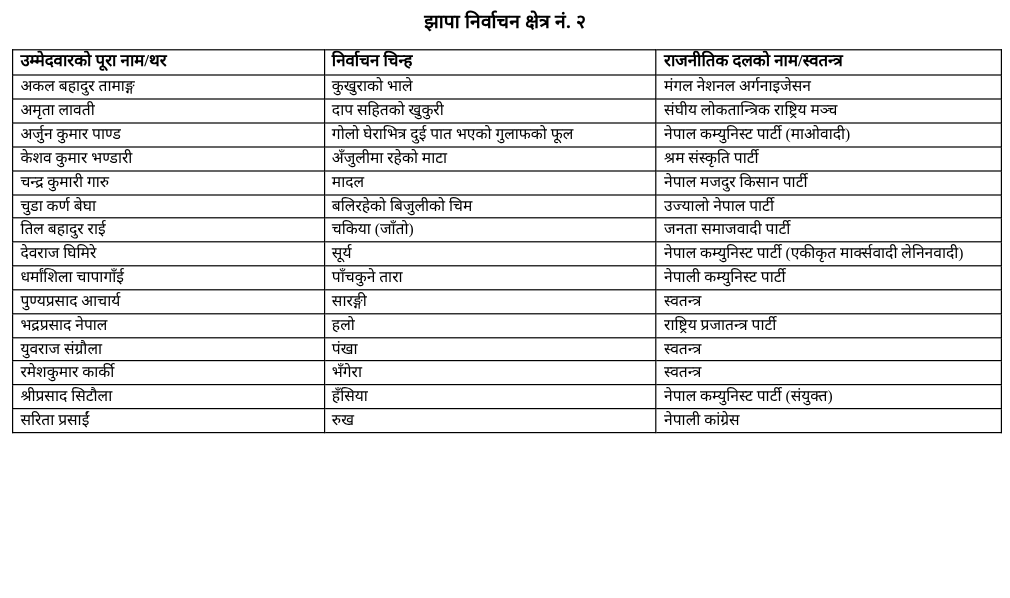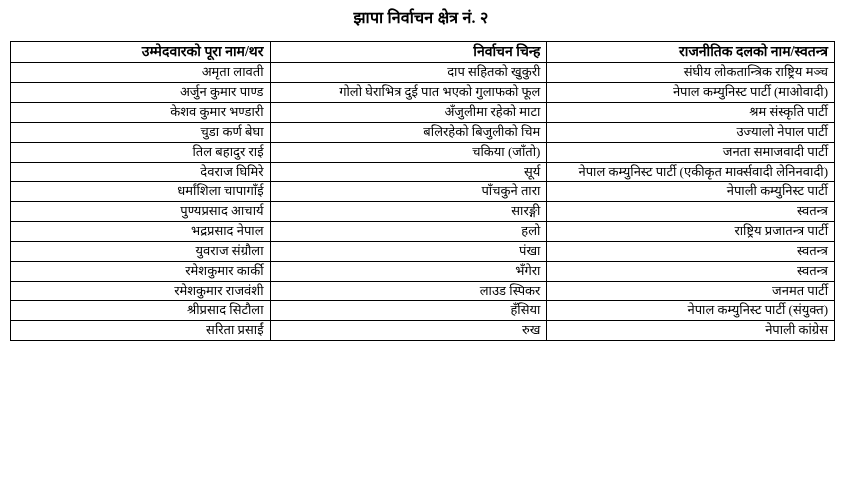--- a/index.html
+++ b/index.html
@@ -29,21 +29,21 @@
     table-layout: fixed;
     width: 825px;
     margin: 13px auto 0 10px;
     background: #ffffff;
   }
   col.c1 { width: 31.5%; }
   col.c2 { width: 33.6%; }
   col.c3 { width: 34.9%; }
   th, td {
     border: 1.5px solid #000000;
-    text-align: right;
+    text-align: left;
     vertical-align: middle;
     font-size: 13px;
     line-height: 1.45;
     padding: 0 6px;
     height: 18px;
     overflow: hidden;
     word-wrap: break-word;
   }
   th {
     font-weight: bold;
@@ -65,33 +65,43 @@
     </colgroup>
     <thead>
       <tr>
         <th>उम्मेदवारको पूरा नाम/थर</th>
         <th>निर्वाचन चिन्ह</th>
         <th>राजनीतिक दलको नाम/स्वतन्त्र</th>
       </tr>
     </thead>
     <tbody>
       <tr>
+        <td>अकल बहादुर तामाङ्ग</td>
+        <td>कुखुराको भाले</td>
+        <td>मंगल नेशनल अर्गनाइजेसन</td>
+      </tr>
+      <tr>
         <td>अमृता लावती</td>
         <td>दाप सहितको खुकुरी</td>
         <td>संघीय लोकतान्त्रिक राष्ट्रिय मञ्च</td>
       </tr>
       <tr>
         <td>अर्जुन कुमार पाण्ड</td>
         <td>गोलो घेराभित्र दुई पात भएको गुलाफको फूल</td>
         <td>नेपाल कम्युनिस्ट पार्टी (माओवादी)</td>
       </tr>
       <tr>
         <td>केशव कुमार भण्डारी</td>
         <td>अँजुलीमा रहेको माटा</td>
         <td>श्रम संस्कृति पार्टी</td>
+      </tr>
+      <tr>
+        <td>चन्द्र कुमारी गारु</td>
+        <td>मादल</td>
+        <td>नेपाल मजदुर किसान पार्टी</td>
       </tr>
       <tr>
         <td>चुडा कर्ण बेघा</td>
         <td>बलिरहेको बिजुलीको चिम</td>
         <td>उज्यालो नेपाल पार्टी</td>
       </tr>
       <tr>
         <td>तिल बहादुर राई</td>
         <td>चकिया (जाँतो)</td>
         <td>जनता समाजवादी पार्टी</td>
@@ -120,25 +130,20 @@
         <td>युवराज संग्रौला</td>
         <td>पंखा</td>
         <td>स्वतन्त्र</td>
       </tr>
       <tr>
         <td>रमेशकुमार कार्की</td>
         <td>भँगेरा</td>
         <td>स्वतन्त्र</td>
       </tr>
       <tr>
-        <td>रमेशकुमार राजवंशी</td>
-        <td>लाउड स्पिकर</td>
-        <td>जनमत पार्टी</td>
-      </tr>
-      <tr>
         <td>श्रीप्रसाद सिटौला</td>
         <td>हँसिया</td>
         <td>नेपाल कम्युनिस्ट पार्टी (संयुक्त)</td>
       </tr>
       <tr>
         <td>सरिता प्रसाईं</td>
         <td>रुख</td>
         <td>नेपाली कांग्रेस</td>
       </tr>
     </tbody>

